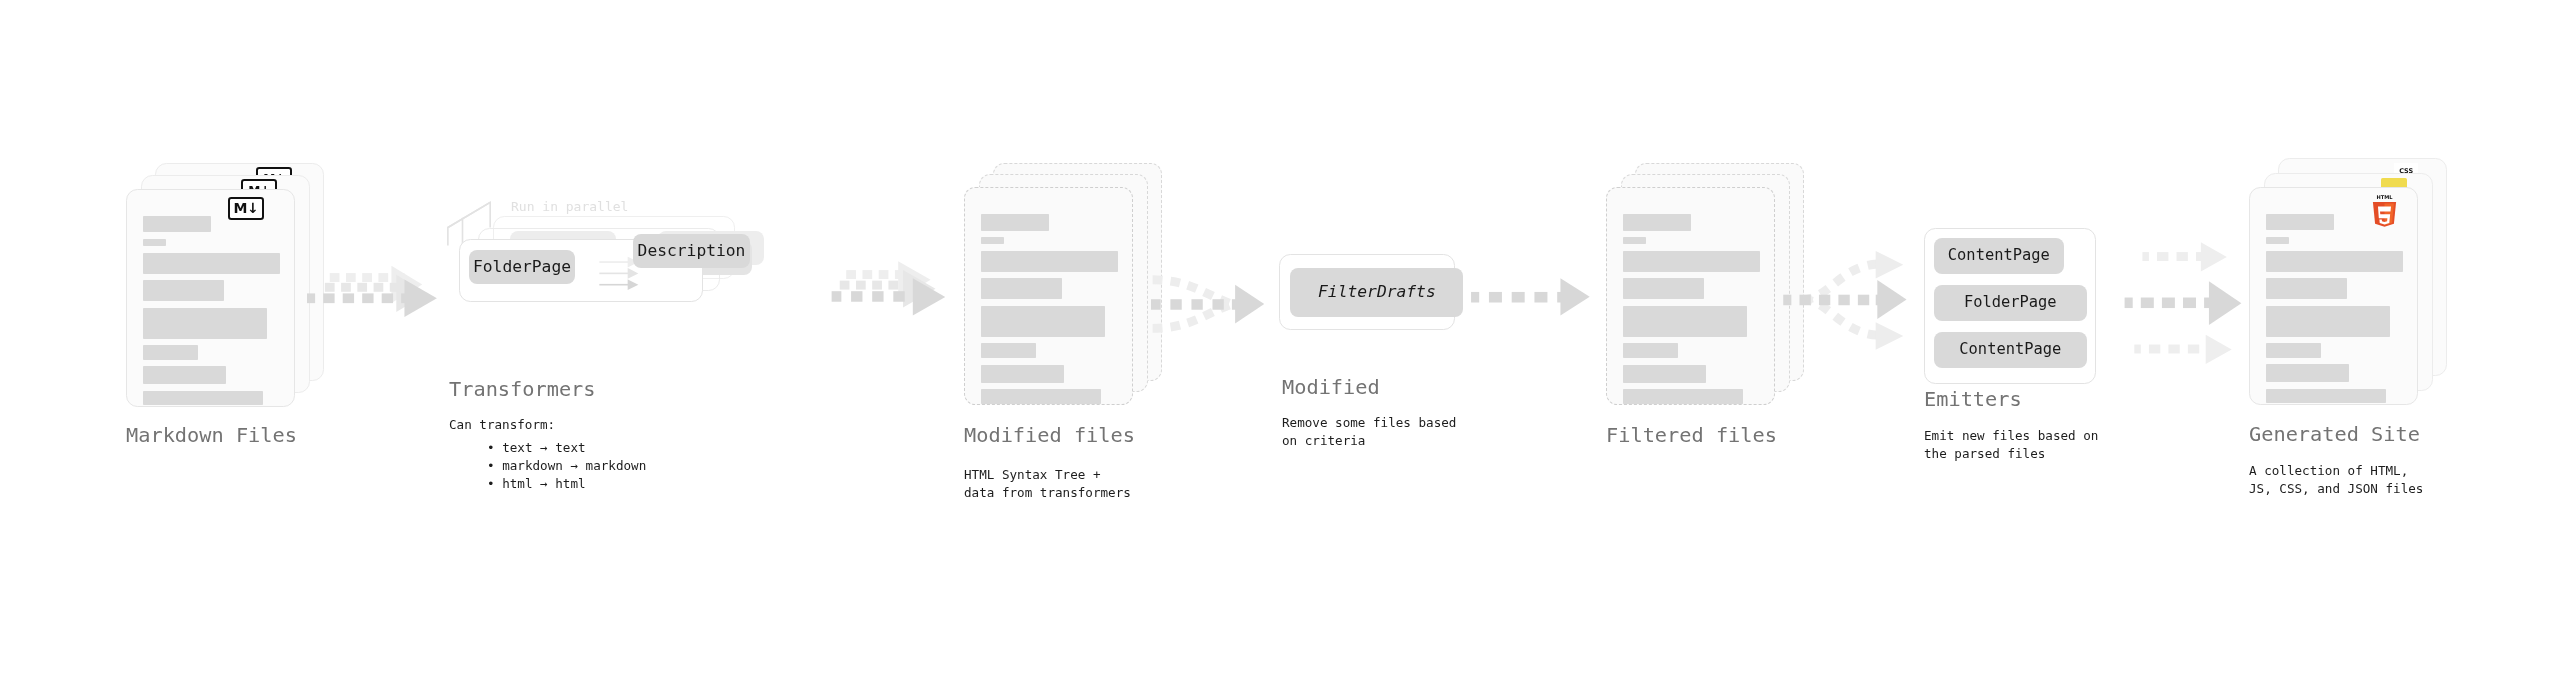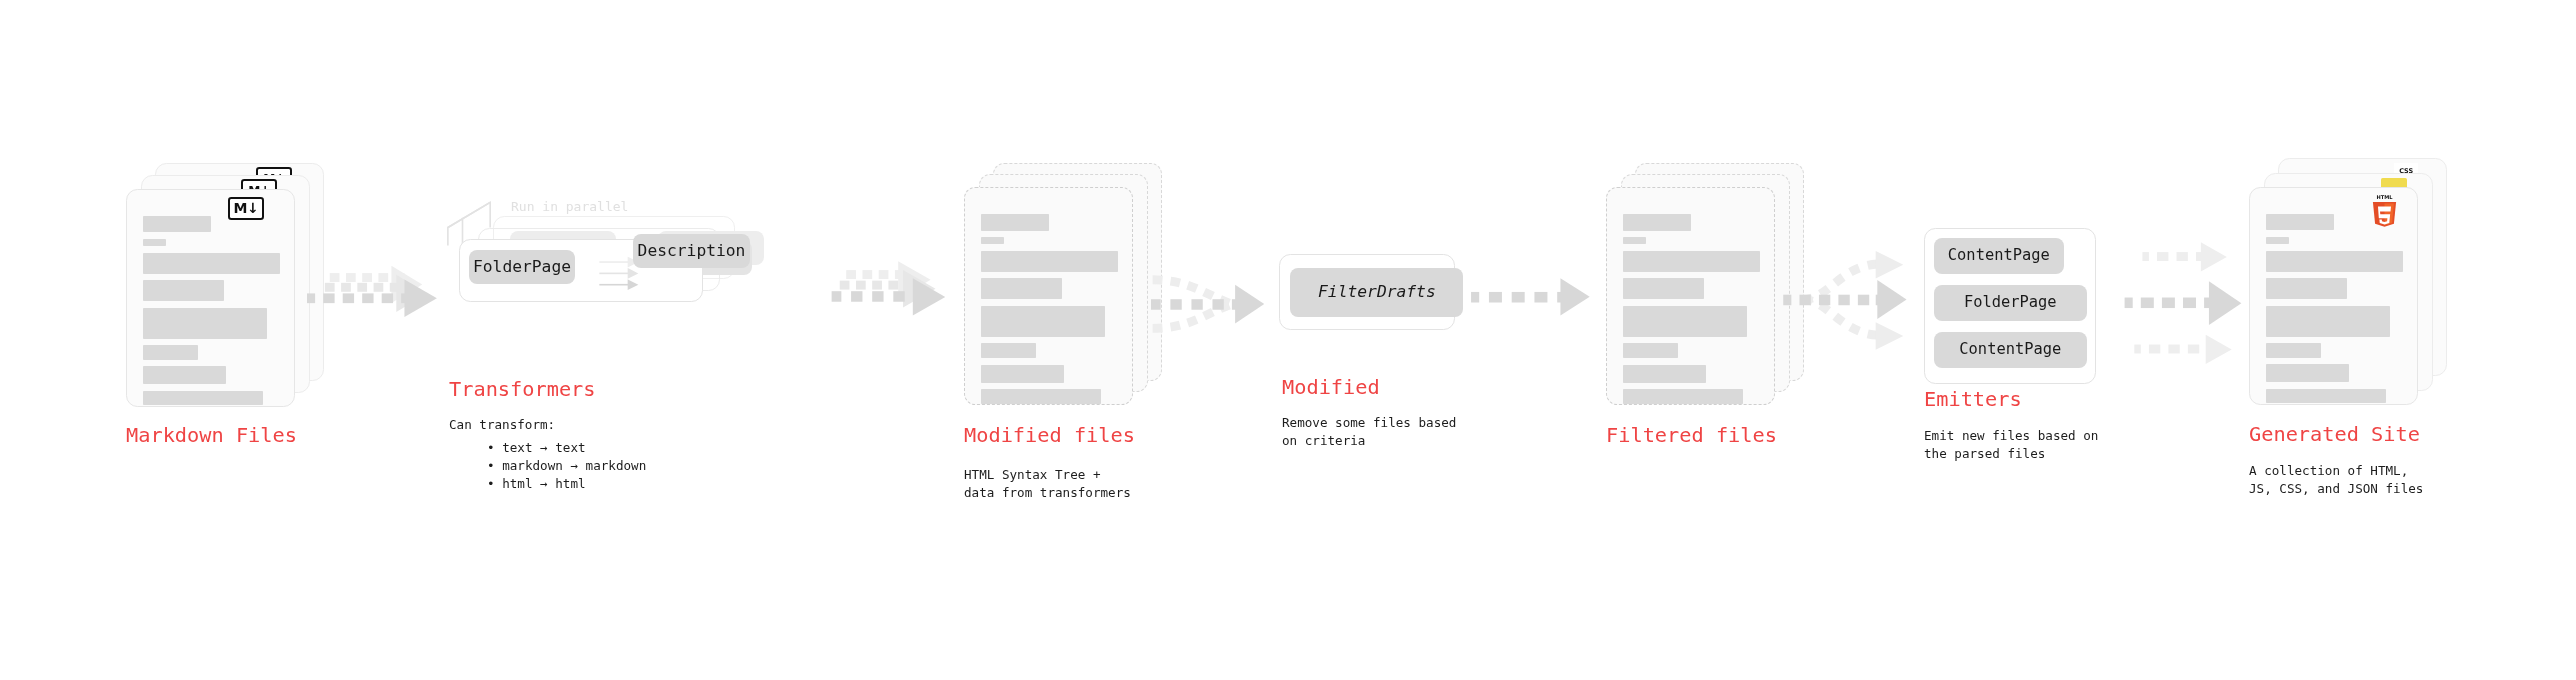--- a/index.html
+++ b/index.html
@@ -83,21 +83,21 @@
     font: 400 16.3px/1 "DejaVu Sans Mono", "Liberation Mono", monospace;
     display: flex; align-items: center; justify-content: center;
     white-space: nowrap;
   }
   .chip.g1 { background:#e4e4e4; }
   .chip.g2 { background:#ededed; }
 
   
   .title {
     position: absolute;
-    color: #ef4444;
+    color: #737373;
     font: 400 20.3px/1.15 "DejaVu Sans Mono", "Liberation Mono", monospace;
     white-space: nowrap;
   }
   .sub {
     position: absolute;
     color: #1d1d1d;
     font: 400 12.6px/1.45 "DejaVu Sans Mono", "Liberation Mono", monospace;
     white-space: pre;
   }
   .parallel-label {

